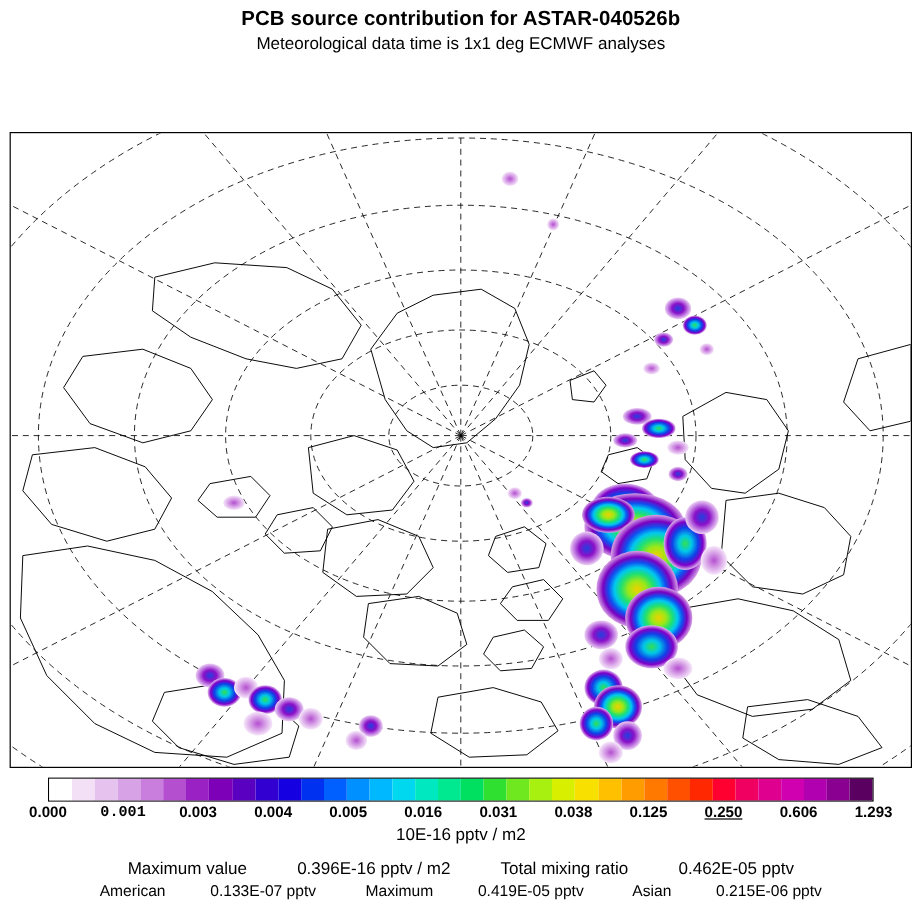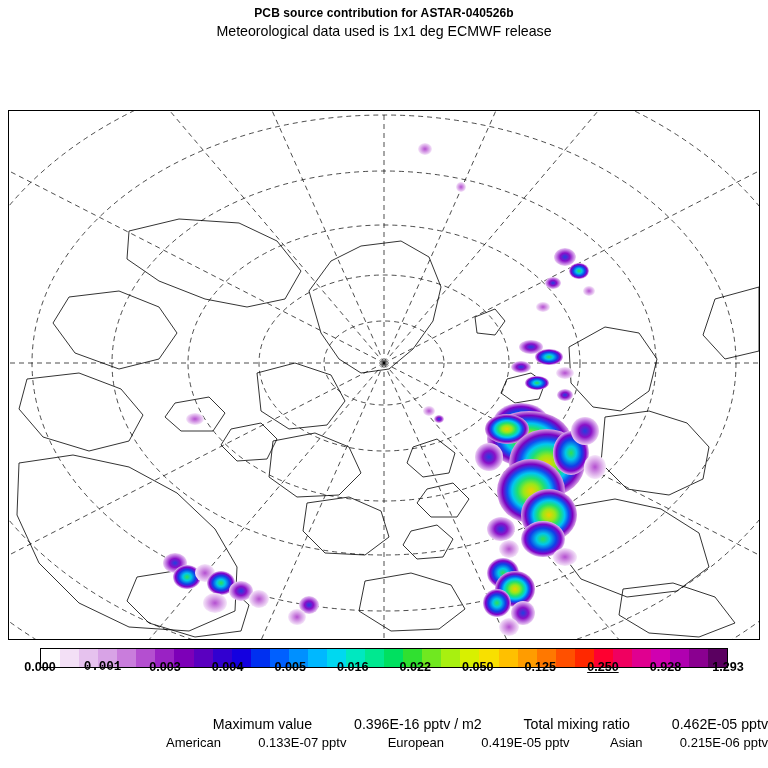--- a/index.html
+++ b/index.html
@@ -20,21 +20,21 @@
     height: 768px;
     position: relative;
   }
 
   
   .header {
     text-align: center;
     padding-top: 6px;
   }
   .title {
-    font-size: 12px;
+    font-size: 17px;
     font-weight: bold;
     letter-spacing: 0.1px;
     margin-bottom: 3px;
   }
   .subline {
     font-size: 14.2px;
     margin-bottom: 2px;
     white-space: nowrap;
   }
   .subline .gap {
@@ -86,21 +86,21 @@
     border: 1px solid #000;
     box-sizing: border-box;
   }
   .cbar div {
     flex: 1 1 0;
     height: 100%;
   }
   .cbar-ticks {
     position: absolute;
     left: 0;
-    top: 12px;
+    top: 22px;
     width: 752px;
     height: 16px;
     font-size: 12.6px;
     font-weight: bold;
   }
   .cbar-ticks span {
     position: absolute;
     transform: translateX(-50%);
     white-space: nowrap;
   }
@@ -112,21 +112,21 @@
     text-align: center;
     font-size: 14.2px;
   }
 
   
   .footer {
     position: absolute;
     left: 0;
     top: 716px;
     width: 768px;
-    text-align: right;
+    text-align: center;
   }
   .footer .row1 {
     font-size: 14.2px;
     margin-bottom: 3px;
     white-space: nowrap;
   }
   .footer .row2 {
     font-size: 13px;
     white-space: nowrap;
   }
@@ -139,21 +139,21 @@
     width: 34px;
   }
 </style>
 </head>
 <body>
 
 <div class="page">
 
   <div class="header">
     <div class="title">PCB source contribution for ASTAR-040526b</div>
-    <div class="subline">Meteorological data used is 1x1 deg ECMWF release</div>
+    <div class="subline">Meteorological data time is 1x1 deg ECMWF analyses</div>
   </div>
 
   <div class="map-wrap">
     <div class="map-frame">
       <svg class="map-svg" width="750" height="528" viewBox="0 0 750 528">
         <defs>
           <clipPath id="mapclip">
             <rect x="0" y="0" width="750" height="528"></rect>
           </clipPath>
           <radialGradient id="plumeMain" cx="50%" cy="50%" r="50%">
@@ -345,45 +345,46 @@
         <div style="background: rgb(138, 0, 144);"></div>
         <div style="background: rgb(90, 0, 96);"></div>
       </div>
     <div class="cbar-ticks" id="colorbar-ticks">
         <span style="left: 32px;">0.000</span>
         <span style="left: 94.5455px; font-family: Liberation Mono, monospace;">0.001</span>
         <span style="left: 157.091px;">0.003</span>
         <span style="left: 219.636px;">0.004</span>
         <span style="left: 282.182px;">0.005</span>
         <span style="left: 344.727px;">0.016</span>
-        <span style="left: 407.273px;">0.022</span>
-        <span style="left: 469.818px;">0.050</span>
+        <span style="left: 407.273px;">0.031</span>
+        <span style="left: 469.818px;">0.038</span>
         <span style="left: 532.364px; text-align: right;">0.125</span>
         <span style="left: 594.909px; text-decoration: underline;">0.250</span>
-        <span style="left: 657.455px;">0.928</span>
+        <span style="left: 657.455px;">0.606</span>
         <span style="left: 720px;">1.293</span>
       </div>
+    <div class="cbar-unit">10E-16 pptv / m2</div>
   </div>
 
   <div class="footer">
     <div class="row1">
       <span>Maximum value</span>
       <span class="gap2"></span>
       <span>0.396E-16 pptv / m2</span>
       <span class="gap2"></span>
       <span>Total mixing ratio</span>
       <span class="gap2"></span>
       <span>0.462E-05 pptv</span>
     </div>
     <div class="row2">
       <span>American</span>
       <span class="gap"></span>
       <span>0.133E-07 pptv</span>
       <span class="gap2"></span>
-      <span>European</span>
+      <span>Maximum</span>
       <span class="gap"></span>
       <span>0.419E-05 pptv</span>
       <span class="gap2"></span>
       <span>Asian</span>
       <span class="gap"></span>
       <span>0.215E-06 pptv</span>
     </div>
   </div>
 
 </div>

